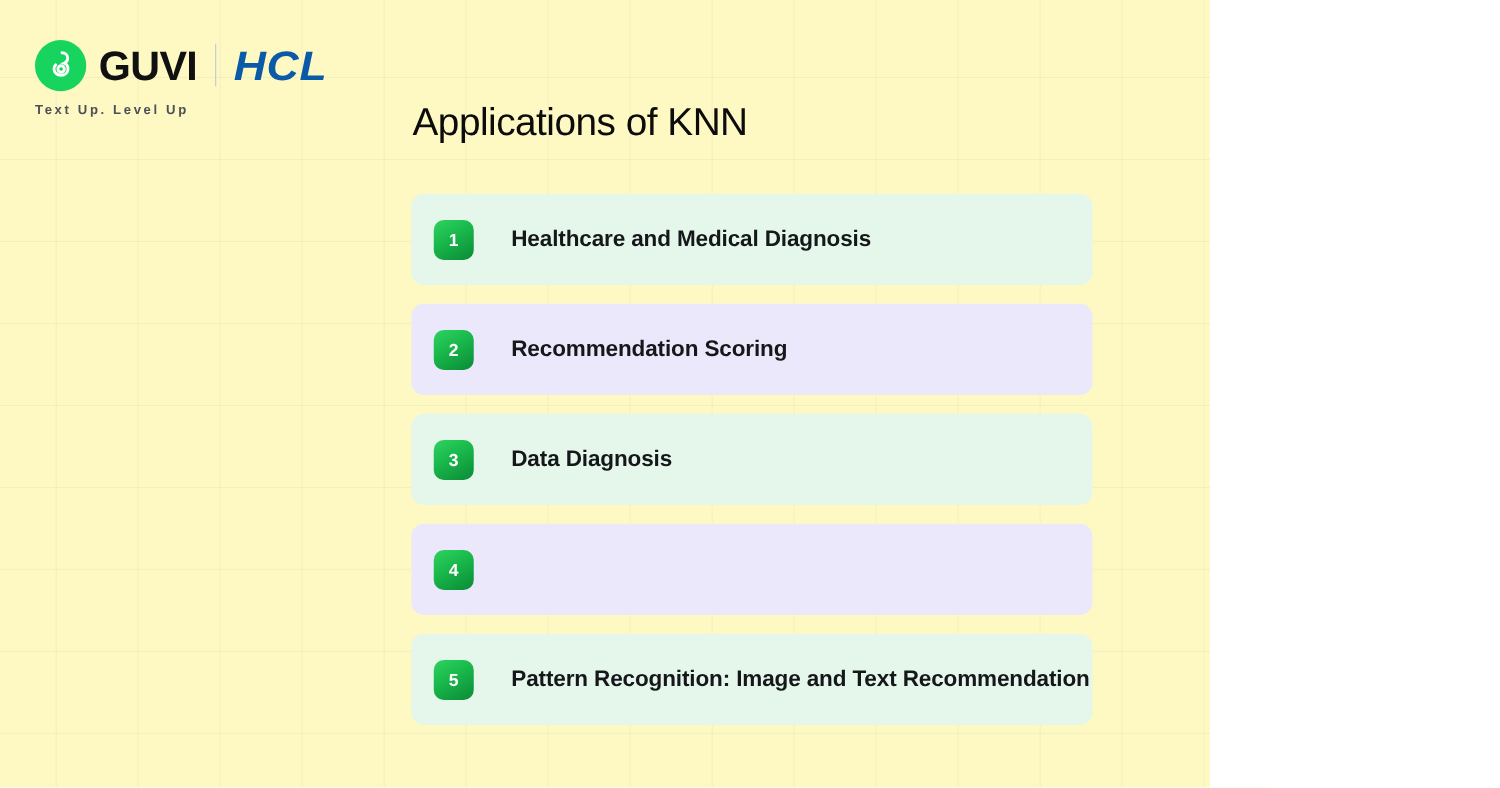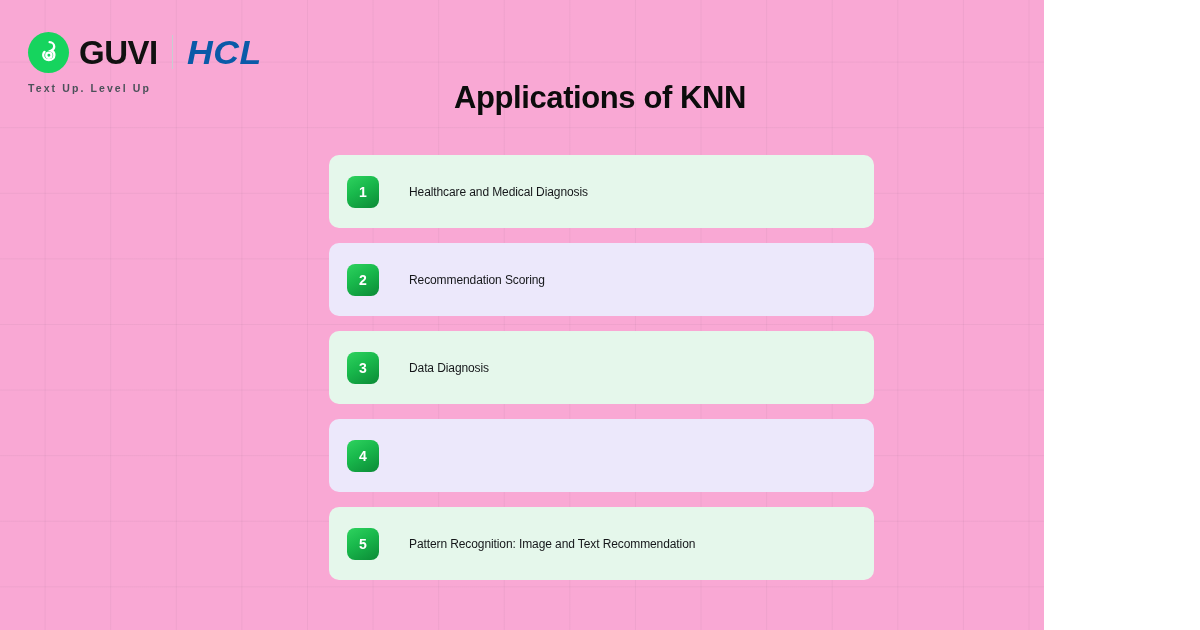--- a/index.html
+++ b/index.html
@@ -7,23 +7,23 @@
   html, body {
     width:1200px; height:630px;
     background:#ffffff;
     font-family:"Liberation Sans", sans-serif;
     overflow:hidden;
   }
 
   
   #canvas{
     position:relative;
-    width:1044px;
+    width:968px;
     height:630px;
-    background:#f9a8d4;
+    background:#fef9c3;
     overflow:hidden;
   }
 
   
   #grid-background{
     position:absolute;
     inset:0;
     background-image:
       linear-gradient(to right, rgba(17,24,39,0.045) 1px, transparent 1px),
       linear-gradient(to bottom, rgba(17,24,39,0.045) 1px, transparent 1px);
@@ -86,23 +86,23 @@
     letter-spacing:2.1px;
     color:#4b5159;
   }
 
   
   #page-title{
     position:absolute;
     left:330px;
     top:80px;
     width:540px;
-    text-align:center;
+    text-align:left;
     font-size:31px;
-    font-weight:bold;
+    font-weight:normal;
     letter-spacing:-0.4px;
     color:#0c0c0c;
   }
 
   
   #applications-list{
     position:absolute;
     left:329px;
     top:155px;
     width:545px;
@@ -128,22 +128,22 @@
     font-size:14px;
     font-weight:bold;
     display:flex;
     align-items:center;
     justify-content:center;
     flex:0 0 auto;
     line-height:1;
   }
   .row-label{
     margin-left:30px;
-    font-size:12px;
-    font-weight:400;
+    font-size:18px;
+    font-weight:700;
     color:#15171a;
     letter-spacing:-0.1px;
     white-space:nowrap;
   }
 </style>
 </head>
 <body>
 
 <div id="canvas">
 

